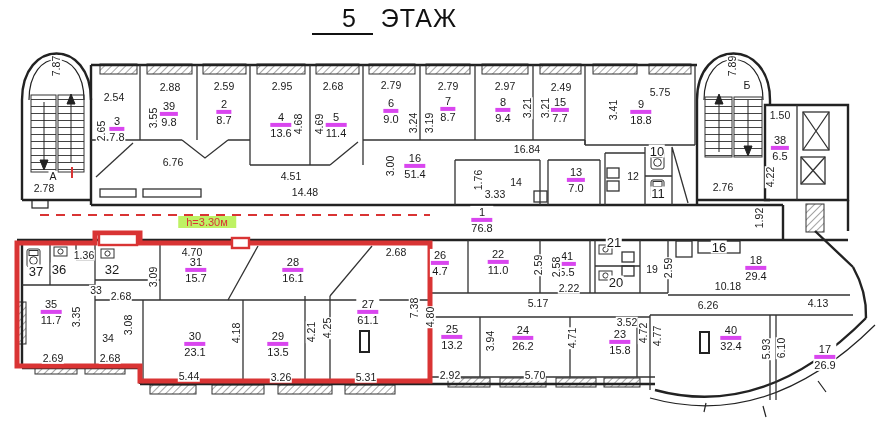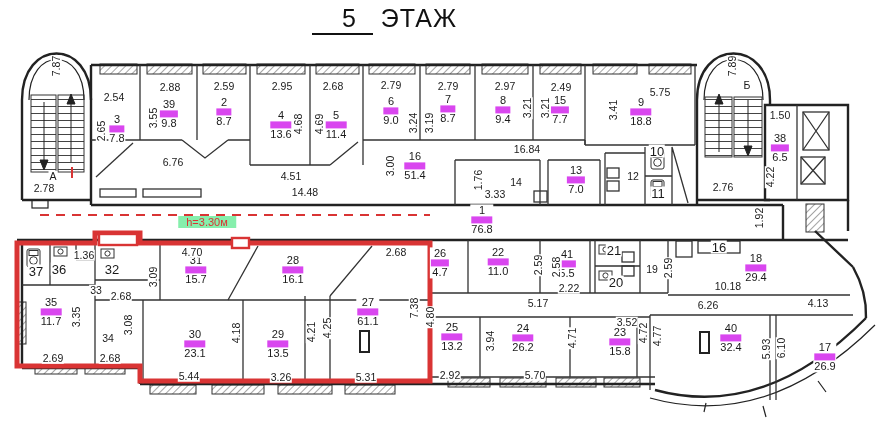--- a/index.html
+++ b/index.html
@@ -9,23 +9,23 @@
   #labels{position:absolute;left:0;top:0;width:100%;height:100%;z-index:3;}
   .title{position:absolute;left:0;top:4px;width:769px;text-align:center;font-size:25px;
          letter-spacing:1px;color:#111;z-index:4;}
   .title .tnum{border-bottom:2px solid #111;padding:0 16px 1px 30px;margin-right:8px;}
   .t{position:absolute;transform:translate(-50%,-50%);font-size:10.5px;white-space:nowrap;
      background:#fff;padding:0 1px;line-height:1;}
   .t.v{transform:translate(-50%,-50%) rotate(-90deg);}
   .t.s{font-size:13px;}
   .room{position:absolute;transform:translate(-50%,-50%);text-align:center;font-size:11px;
         line-height:1.1;background:#fff;padding:0 1px;}
-  .room .n{display:block;border-bottom:7px solid #d946ef;padding:0 3px;}
+  .room .n{display:block;border-bottom:4px solid #d946ef;padding:0 3px;}
   .room .a{display:block;}
-  .hnote{position:absolute;transform:translate(-50%,-50%);font-size:11px;background:#86efac;
+  .hnote{position:absolute;transform:translate(-50%,-50%);font-size:11px;background:#bef264;
          padding:0 8px;z-index:3;}
 </style>
 </head>
 <body>
 
 <div class="stage">
 
   <div class="title"><span class="tnum">5</span><span class="tword">ЭТАЖ</span></div>
 
   <svg width="893" height="430" viewBox="0 0 893 430">
@@ -352,21 +352,21 @@
       <div class="t v" style="left: 490px; top: 341px;">3.94</div>
       <div class="t" style="left: 538px; top: 303px;">5.17</div>
       <div class="t" style="left: 535px; top: 375px;">5.70</div>
       <div class="t v" style="left: 572px; top: 338px;">4.71</div>
       <div class="t" style="left: 627px; top: 322px;">3.52</div>
       <div class="t v" style="left: 643px; top: 333px;">4.72</div>
       <div class="t v" style="left: 657px; top: 336px;">4.77</div>
       <div class="t v" style="left: 538px; top: 265px;">2.59</div>
       <div class="t v" style="left: 556px; top: 267px;">2.58</div>
       <div class="t" style="left: 569px; top: 288px;">2.22</div>
-      <div class="t s" style="left: 614px; top: 250px; text-align: right;">21</div>
+      <div class="t s" style="left: 614px; top: 242px; text-align: right;">21</div>
       <div class="t s" style="left: 616px; top: 282px;">20</div>
       <div class="t" style="left: 652px; top: 269px;">19</div>
       <div class="t v" style="left: 668px; top: 268px;">2.59</div>
       <div class="t s" style="left: 719px; top: 247px;">16</div>
       <div class="t" style="left: 728px; top: 286px;">10.18</div>
       <div class="t" style="left: 708px; top: 305px;">6.26</div>
       <div class="t" style="left: 818px; top: 303px;">4.13</div>
       <div class="t v" style="left: 766px; top: 349px;">5.93</div>
       <div class="t v" style="left: 781px; top: 348px;">6.10</div>
     </div>

